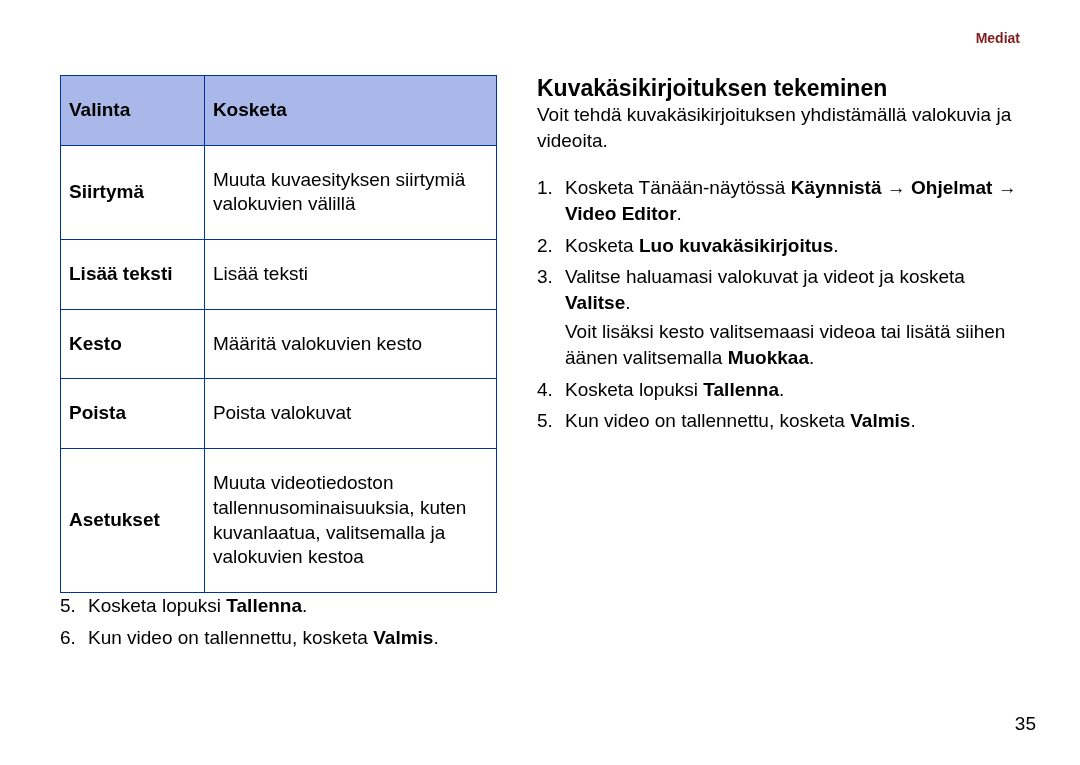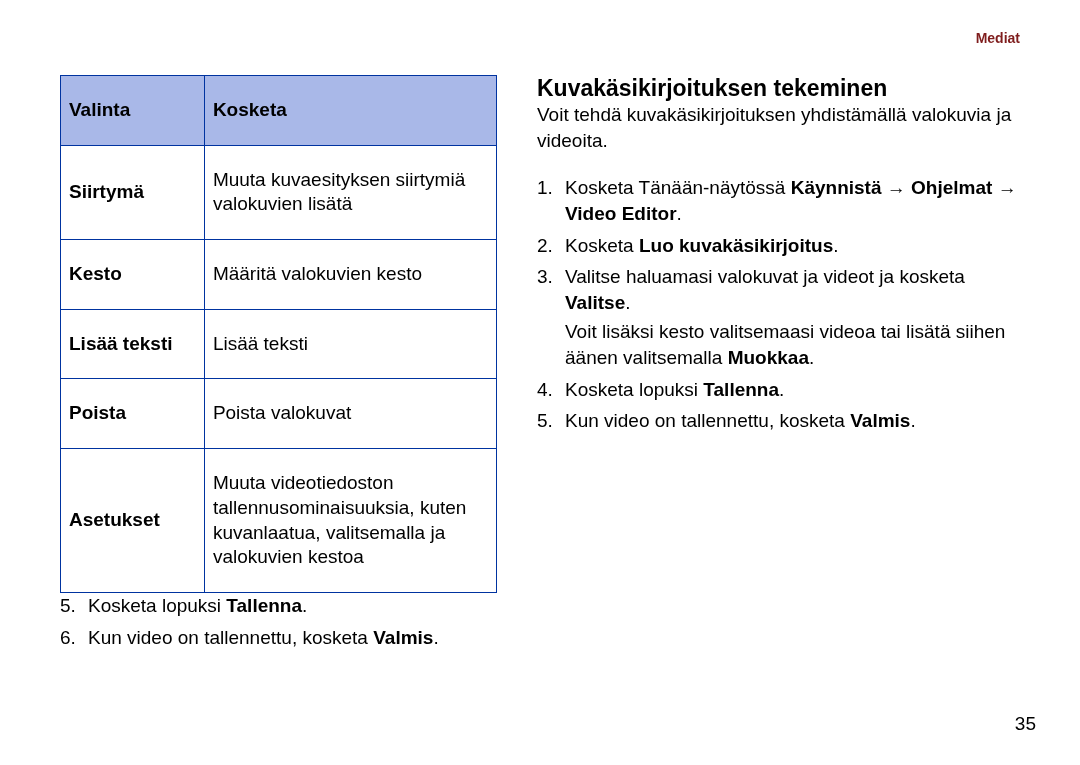--- a/index.html
+++ b/index.html
@@ -106,29 +106,29 @@
     <table>
       <thead>
         <tr>
           <th>Valinta</th>
           <th>Kosketa</th>
         </tr>
       </thead>
       <tbody>
         <tr>
           <td class="label">Siirtymä</td>
-          <td>Muuta kuvaesityksen siirtymiä valokuvien lisätä</td>
+          <td>Muuta kuvaesityksen siirtymiä valokuvien välillä</td>
+        </tr>
+        <tr>
+          <td class="label">Lisää teksti</td>
+          <td>Lisää teksti</td>
         </tr>
         <tr>
           <td class="label">Kesto</td>
           <td>Määritä valokuvien kesto</td>
-        </tr>
-        <tr>
-          <td class="label">Lisää teksti</td>
-          <td>Lisää teksti</td>
         </tr>
         <tr>
           <td class="label">Poista</td>
           <td>Poista valokuvat</td>
         </tr>
         <tr>
           <td class="label">Asetukset</td>
           <td>Muuta videotiedoston tallennusominaisuuksia, kuten kuvanlaatua, valitsemalla ja valokuvien kestoa</td>
         </tr>
       </tbody>

